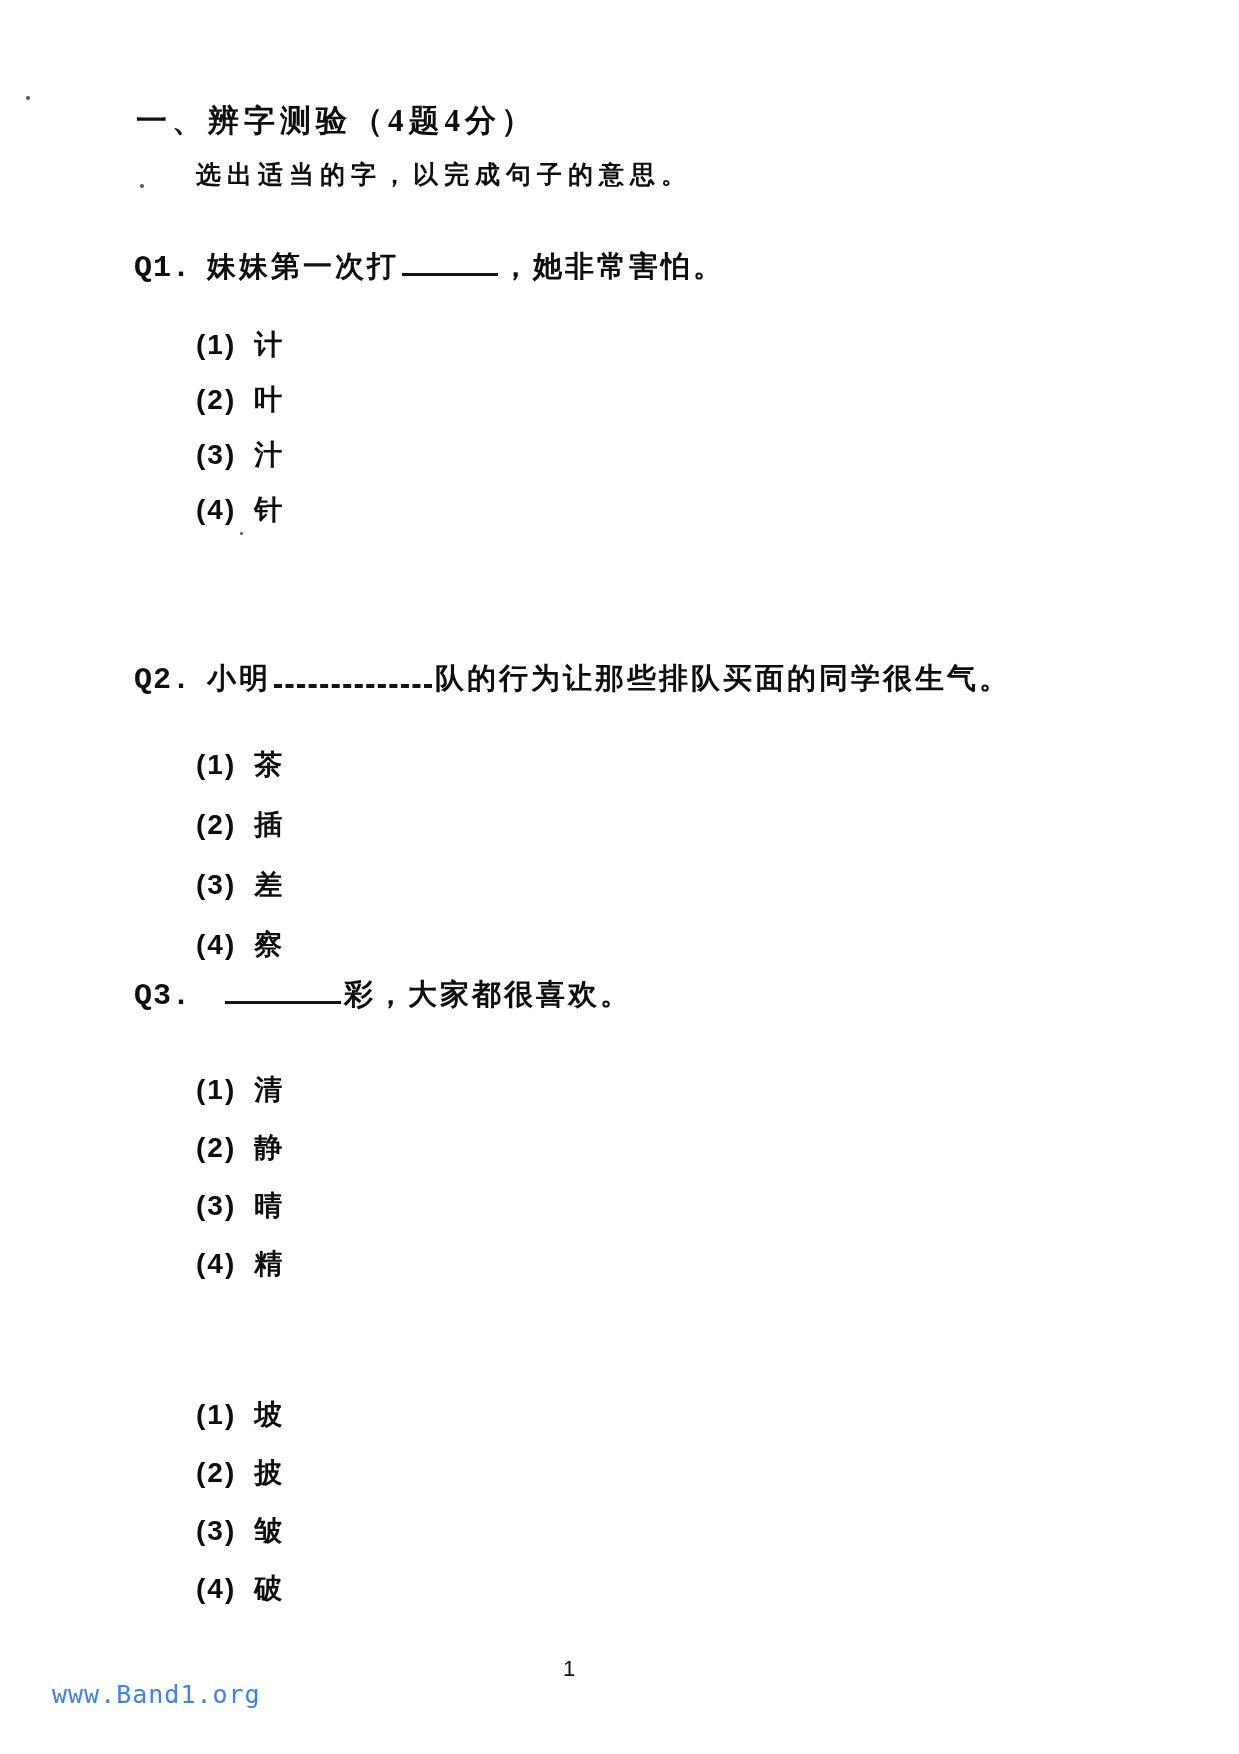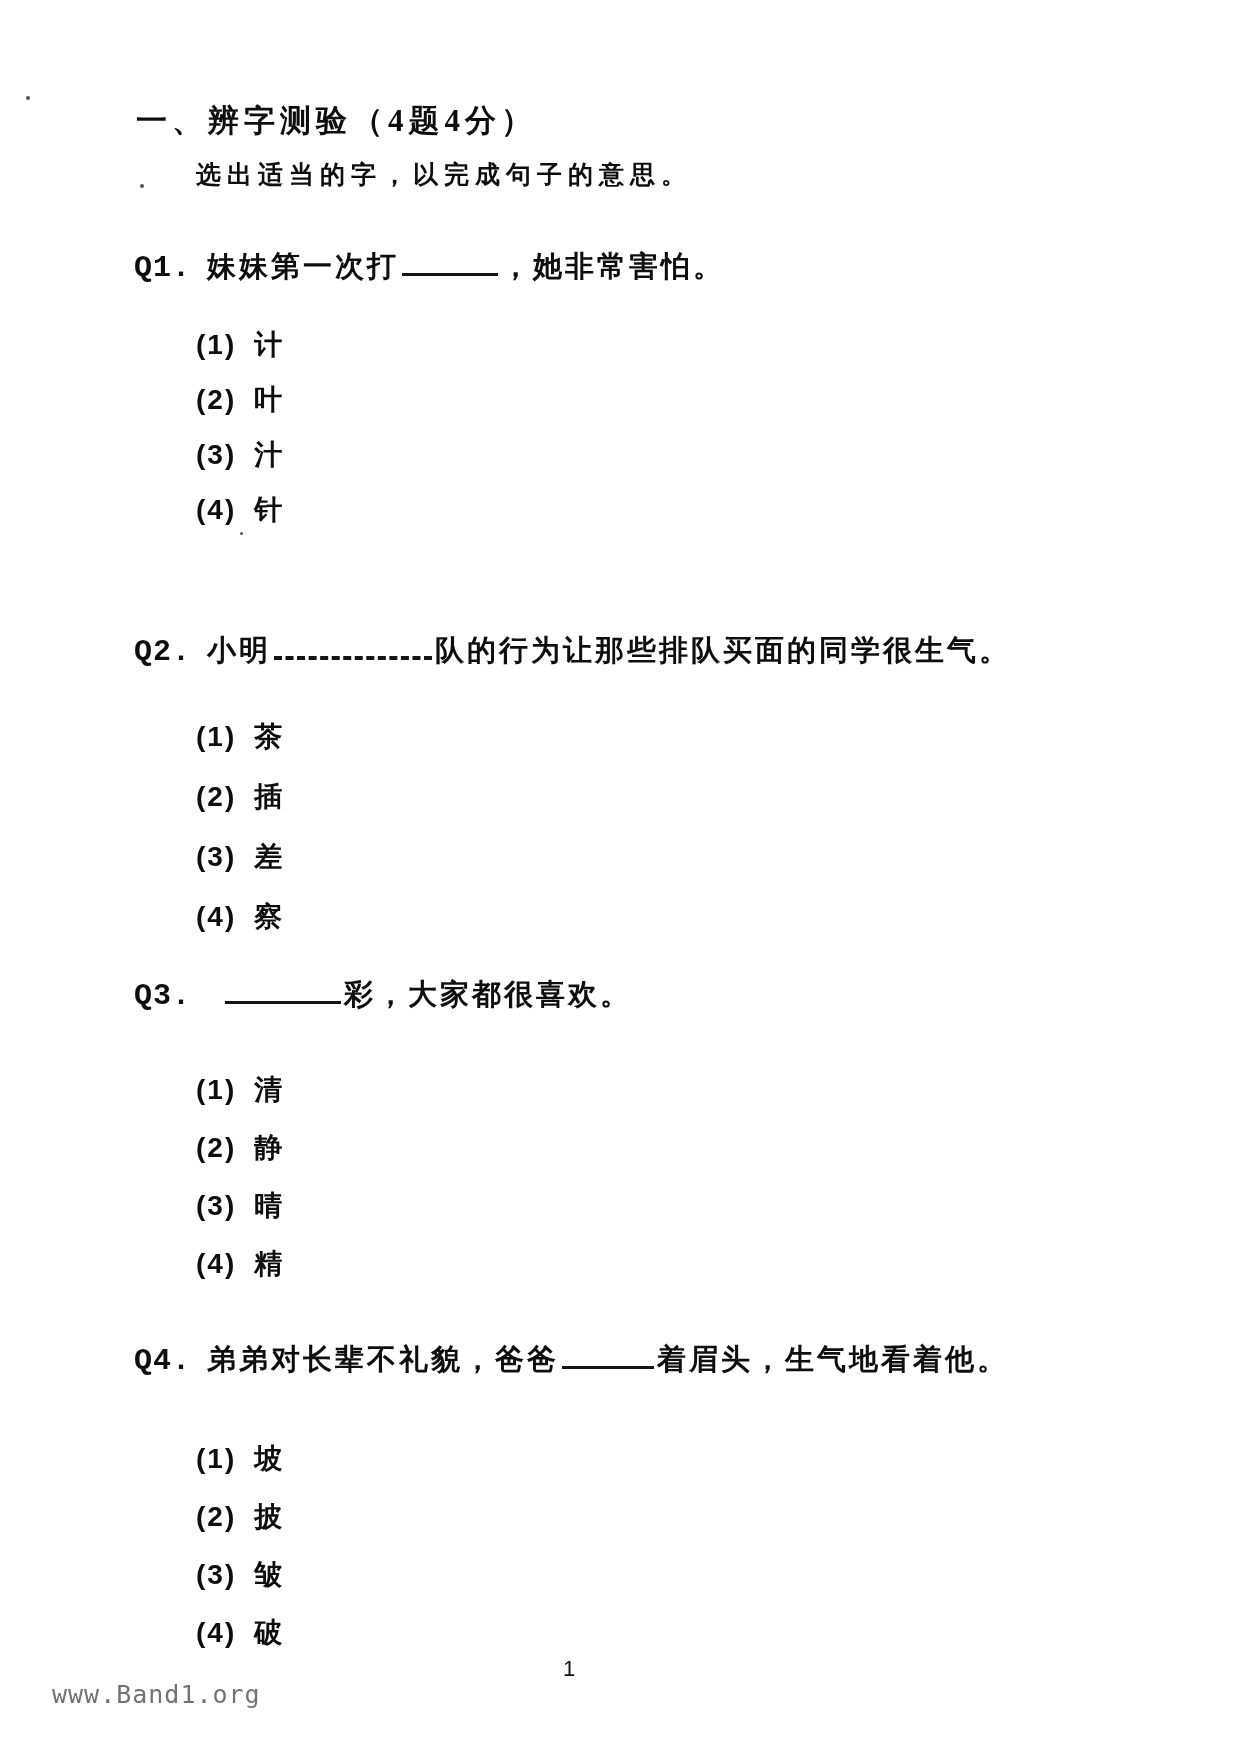--- a/index.html
+++ b/index.html
@@ -14,21 +14,21 @@
   }
   .title{
     position:absolute;left:136px;top:100px;
     font-size:31px;font-weight:bold;letter-spacing:5px;white-space:nowrap;
   }
   .instruction{
     position:absolute;left:196px;top:158px;
     font-size:25px;font-weight:bold;letter-spacing:6px;white-space:nowrap;
   }
   .question{position:absolute;left:134px;width:1070px;}
-  .q1{top:243px}.q2{top:626px}.q3{top:971px}.q4{top:1336px}
+  .q1{top:243px}.q2{top:654px}.q3{top:971px}.q4{top:1336px}
   .stem{
     font-size:29px;font-weight:bold;letter-spacing:3px;white-space:nowrap;
     display:flex;align-items:baseline;
   }
   .q-label{
     font-family:Liberation Mono, monospace;font-weight:bold;
     font-size:30px;margin-right:16px;letter-spacing:1px;flex:0 0 auto;
   }
   .blank{
     display:inline-block;border-bottom:3px solid #151515;
@@ -47,21 +47,21 @@
   .q2 .opt{height:60px}
   .q3 .opt,.q4 .opt{height:58px}
   .opt-label{font-family:"Liberation Sans",sans-serif;margin-right:18px;}
   .page-num{
     position:absolute;left:563px;top:1656px;
     font-size:22px;font-family:"Liberation Sans",sans-serif;
   }
   .site{
     position:absolute;left:52px;top:1680px;
     font-size:25px;font-family:"DejaVu Sans Mono",monospace;
-    color:#737373;letter-spacing:1px;
+    color:#3b82f6;letter-spacing:1px;
   }
   .noise{position:absolute;background:#555;border-radius:50%;}
   .n1{left:26px;top:96px;width:4px;height:4px}
   .n2{left:140px;top:184px;width:4px;height:4px}
   .n3{left:240px;top:532px;width:3px;height:3px}
 </style>
 </head>
 <body>
 
 <div class="page">
@@ -143,26 +143,20 @@
         <span class="opt-text">晴</span>
       </div>
       <div class="opt">
         <span class="opt-label">(4)</span>
         <span class="opt-text">精</span>
       </div>
     </div>
   </div>
 
   <div class="question q4">
-    <div class="stem">
-      <span class="q-label">Q4.</span>
-      <span>弟弟对长辈不礼貌，爸爸</span>
-      <span class="blank b4"></span>
-      <span>着眉头，生气地看着他。</span>
-    </div>
     <div class="options m4">
       <div class="opt">
         <span class="opt-label">(1)</span>
         <span class="opt-text">坡</span>
       </div>
       <div class="opt">
         <span class="opt-label">(2)</span>
         <span class="opt-text">披</span>
       </div>
       <div class="opt">

